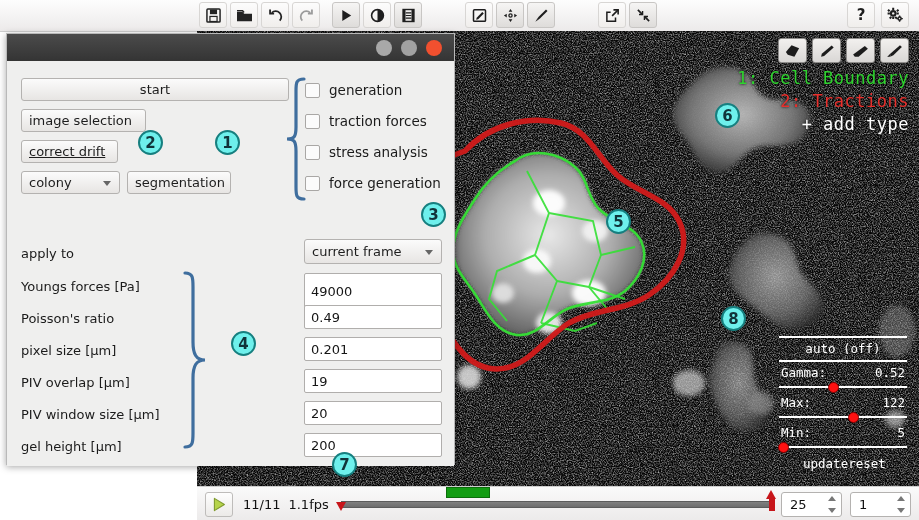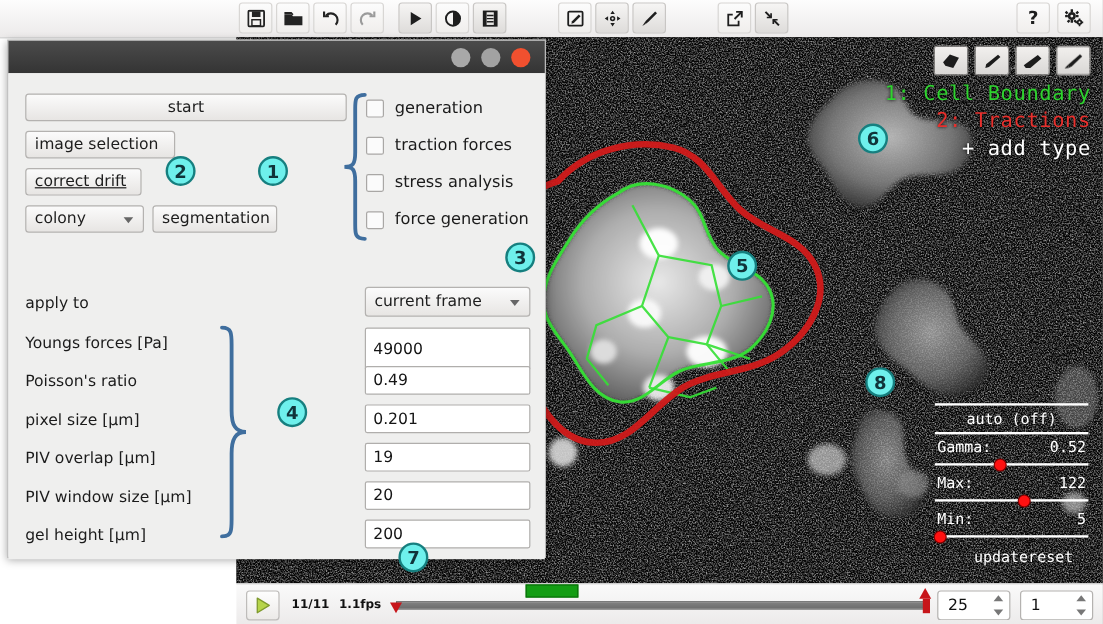--- a/index.html
+++ b/index.html
@@ -129,35 +129,35 @@
   }
   .grule{height:2px;background:#ffffff;margin:0;}
   .gauto{text-align:center;padding:3px 0 4px;font-size:12.5px;}
   .grow{display:flex;justify-content:space-between;padding:3px 2px 2px;}
   .sliderline{position:relative;height:10px;}
   .sliderline .bar{position:absolute;left:0;right:0;top:4px;height:2px;background:#fff;}
   .knob{
     position:absolute;top:0;width:11px;height:11px;border-radius:50%;
     background:#ff1111;border:1px solid #7e0000;box-sizing:border-box;
   }
-  #gfoot{display:flex;justify-content:center;padding:4px 4px 0;margin-left:20px;}
+  #gfoot{display:flex;justify-content:flex-start;padding:4px 4px 0;margin-left:20px;}
 
   
   #playbar{
     position:absolute;left:197px;top:486px;width:722px;height:34px;
     background:linear-gradient(#fafafa,#eceaea);
     border-top:1px solid #cfcfcf;
     display:flex;align-items:center;
   }
   #playbtn{
     width:28px;height:25px;margin-left:8px;border:1px solid #bebcba;border-radius:3px;
     background:linear-gradient(#fefefe,#eceae8);
     display:flex;align-items:center;justify-content:center;box-sizing:border-box;
   }
-  .pbtxt{font-size:10px;color:#111;margin-left:10px;font-weight:bold;}
+  .pbtxt{font-size:13px;color:#111;margin-left:10px;font-weight:normal;}
   #track{position:relative;flex:1;height:24px;margin:0 9px 0 12px;}
   #track .rail{
     position:absolute;left:0;right:0;top:9px;height:7px;
     background:linear-gradient(#808080,#6d6d6d);
     border:1px solid #5c5c5c;box-sizing:border-box;
   }
   #greenseg{
     position:absolute;top:-5px;height:11px;background:#139d13;border:1px solid #0b6e0b;
     box-sizing:border-box;
   }

